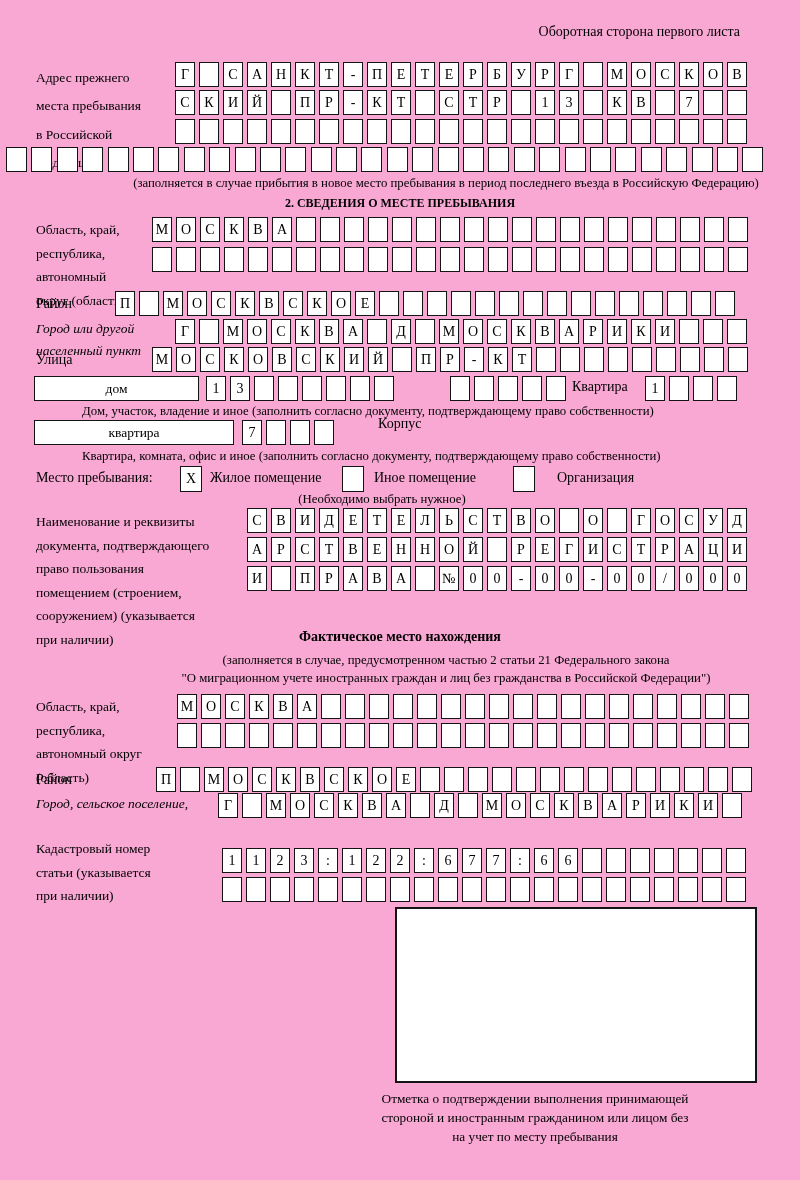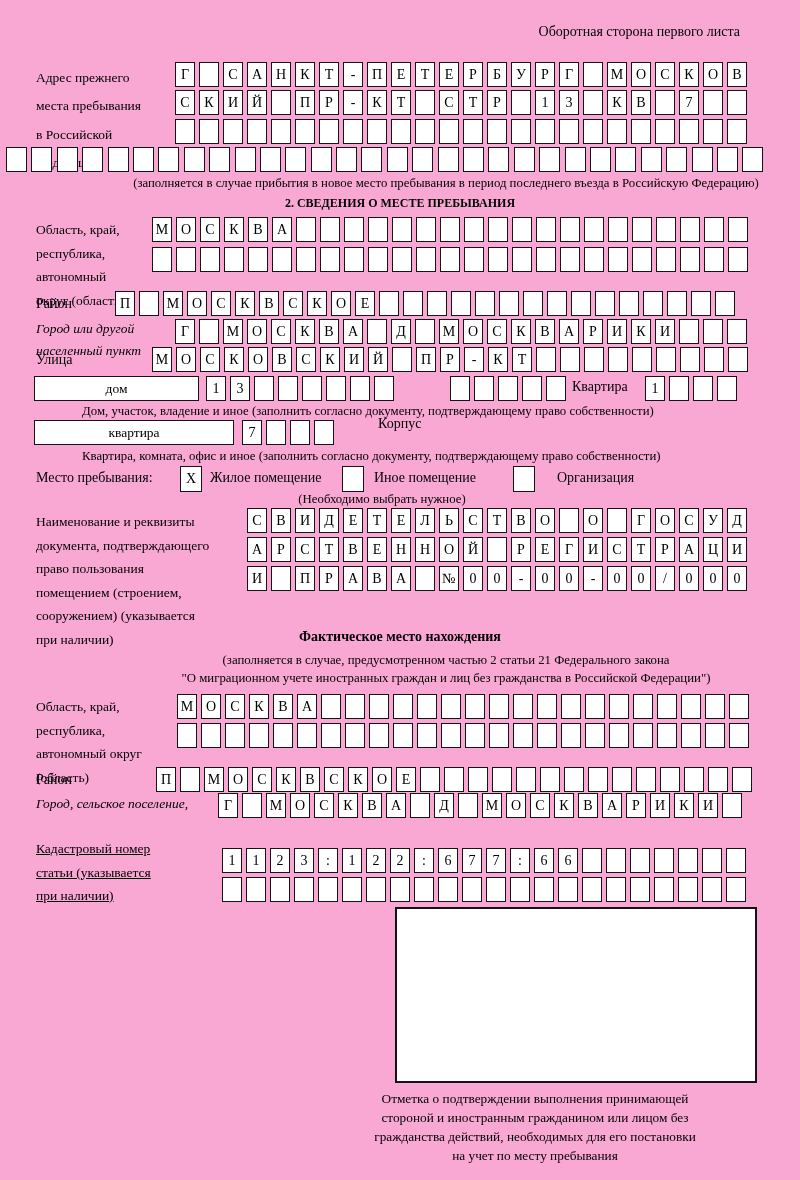--- a/index.html
+++ b/index.html
@@ -540,21 +540,21 @@
       <span class="cbox">К</span>
       <span class="cbox">В</span>
       <span class="cbox">А</span>
       <span class="cbox">Р</span>
       <span class="cbox">И</span>
       <span class="cbox">К</span>
       <span class="cbox">И</span>
       <span class="cbox"></span>
     </div>
 
-  <div class="abs lbl" style="top:837px;left:36px;width:180px;text-decoration:underline;">
+  <div class="abs lbl" style="top:837px;left:36px;width:180px;">
       <div>Кадастровый номер</div>
       <div>статьи (указывается</div>
       <div>при наличии)</div>
     </div>
   <div class="boxrow" style="top:848px;left:222px;">
       <span class="cbox">1</span>
       <span class="cbox">1</span>
       <span class="cbox">2</span>
       <span class="cbox">3</span>
       <span class="cbox">:</span>
@@ -598,17 +598,16 @@
       <span class="cbox"></span>
       <span class="cbox"></span>
       <span class="cbox"></span>
       <span class="cbox"></span>
     </div>
 
   <div class="stamp" style="top:907px;left:395px;width:362px;height:176px;"></div>
   <div class="abs center" style="top:1089px;left:300px;width:470px;font-size:13.3px;line-height:19px;">
       <div>Отметка о подтверждении выполнения принимающей</div>
       <div>стороной и иностранным гражданином или лицом без</div>
-      <div>гражданства действий, необходимых для его постановки</div>
       <div>на учет по месту пребывания</div>
     </div>
 
 </div>
 
 </body></html>

